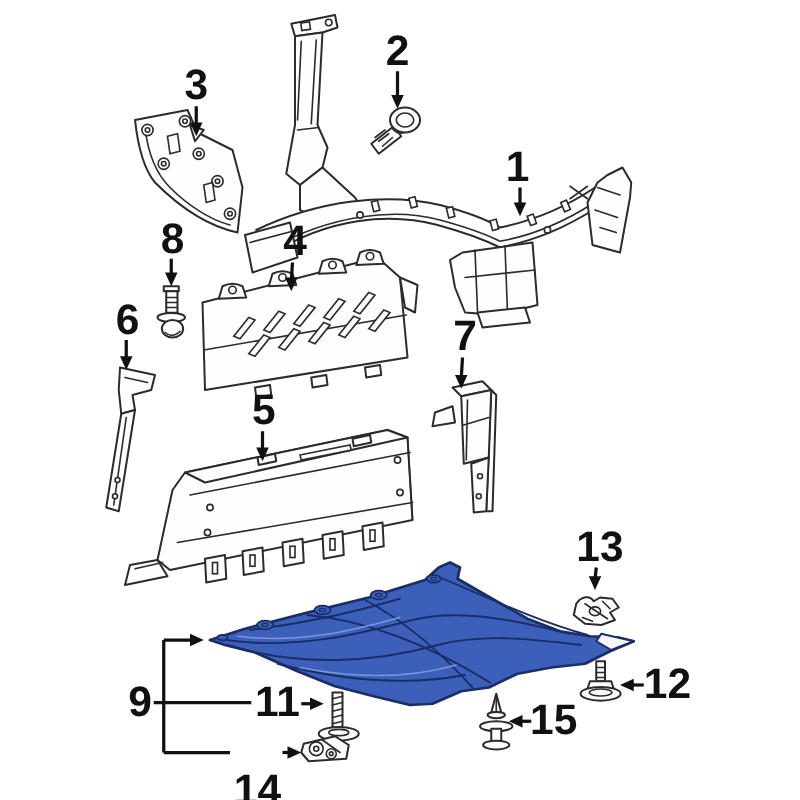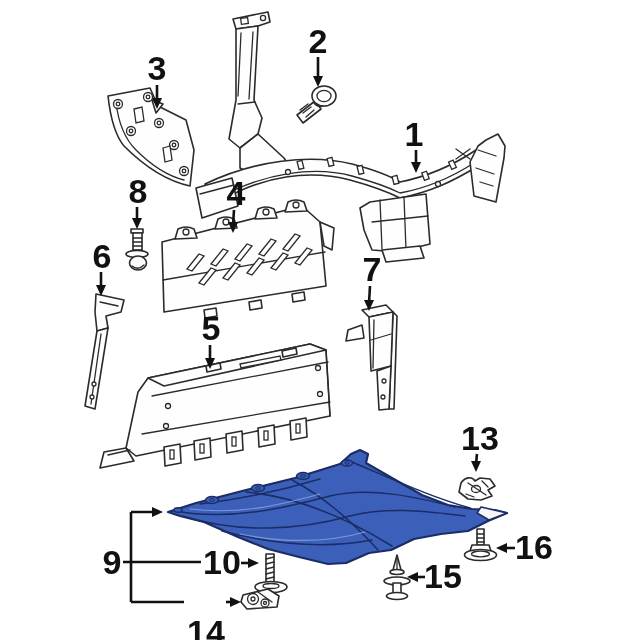--- a/index.html
+++ b/index.html
@@ -319,18 +319,18 @@
 
   <div class="label" style="left:414px;top:134px">1</div>
   <div class="label" style="left:318px;top:41px">2</div>
   <div class="label" style="left:157px;top:68px">3</div>
   <div class="label" style="left:236px;top:193px">4</div>
   <div class="label" style="left:211px;top:328px">5</div>
   <div class="label" style="left:102px;top:256px">6</div>
   <div class="label" style="left:372px;top:269px">7</div>
   <div class="label" style="left:138px;top:191px">8</div>
   <div class="label" style="left:112px;top:562px">9</div>
-  <div class="label" style="left:222px;top:562px">10</div>
+  <div class="label" style="left:222px;top:562px">11</div>
   <div class="label" style="left:443px;top:576px">15</div>
-  <div class="label" style="left:534px;top:547px">16</div>
+  <div class="label" style="left:534px;top:547px">12</div>
   <div class="label" style="left:480px;top:438px">13</div>
   <div class="label" style="left:206px;top:632px">14</div>
 </div>
 
 </body></html>

